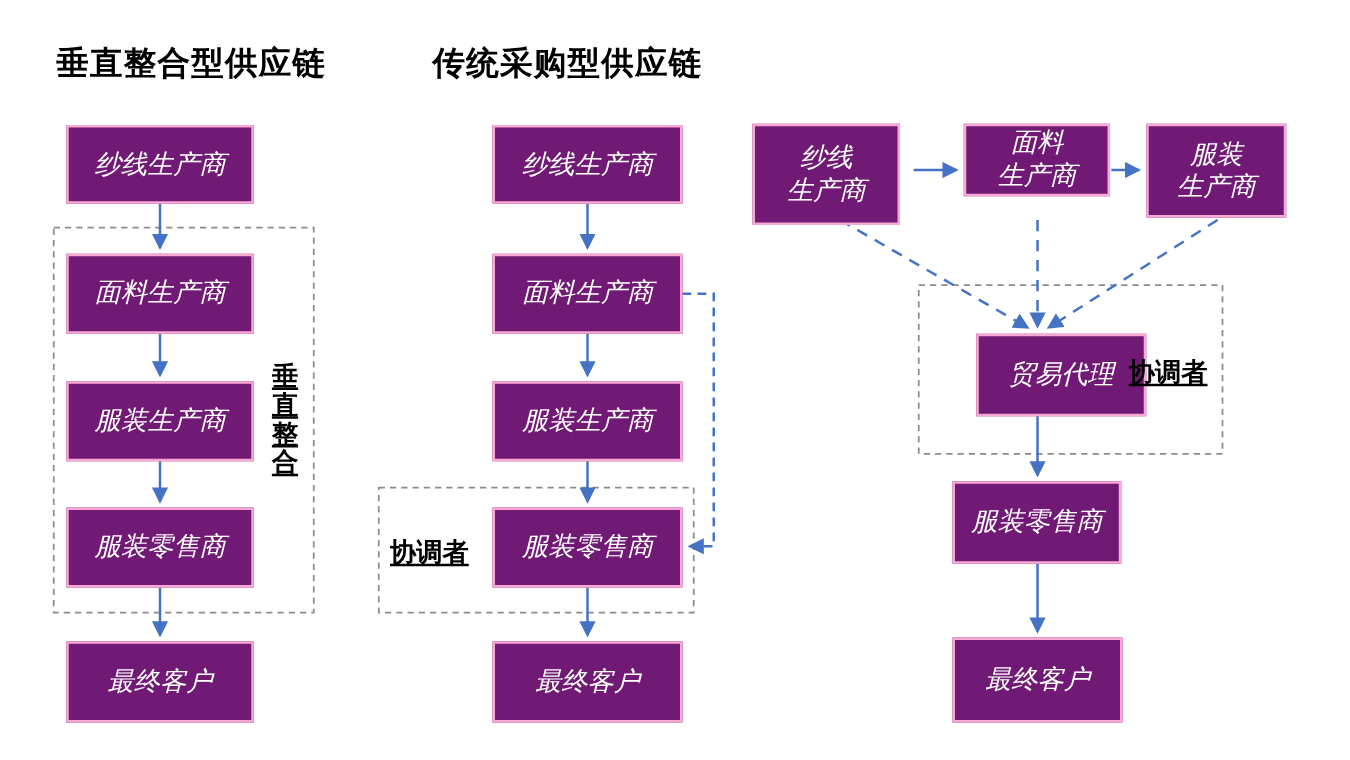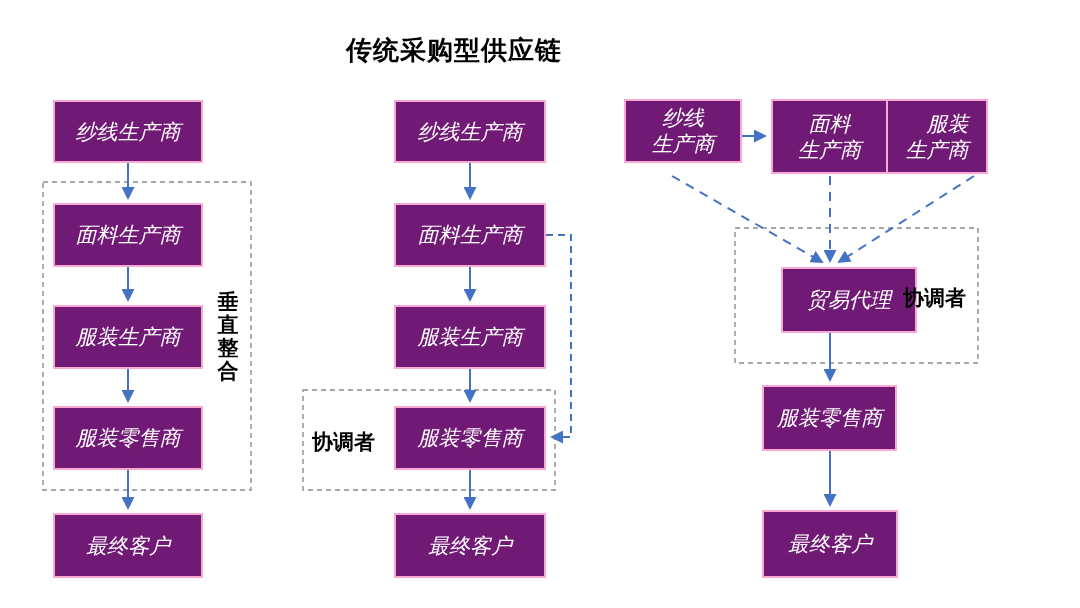--- a/index.html
+++ b/index.html
@@ -32,20 +32,21 @@
     line-height:26px;
     white-space:pre-line;
     font-style:italic;
   }
   .frame-label{
     position:absolute;
     font-size:21px;
     font-weight:bold;
     color:#000000;
     white-space:nowrap;
+    text-decoration:underline;
   }
   .frame-label.vertical{
     width:24px;
     word-break:break-all;
     line-height:23px;
     white-space:normal;
     text-align:center;
   }
   svg.overlay{
     position:absolute;
@@ -85,45 +86,46 @@
     <line x1="889" y1="136" x2="911" y2="136" stroke="#4472c4" stroke-width="2" marker-end="url(#ah)"></line>
 
     <line x1="672" y1="176" x2="822" y2="262" stroke="#4472c4" stroke-width="2" stroke-dasharray="9 7" marker-end="url(#ah)"></line>
     <line x1="830" y1="176" x2="830" y2="261" stroke="#4472c4" stroke-width="2" stroke-dasharray="9 7" marker-end="url(#ah)"></line>
     <line x1="974" y1="176" x2="839" y2="262" stroke="#4472c4" stroke-width="2" stroke-dasharray="9 7" marker-end="url(#ah)"></line>
 
     <line x1="830" y1="333" x2="830" y2="380" stroke="#4472c4" stroke-width="2" marker-end="url(#ah)"></line>
     <line x1="830" y1="451" x2="830" y2="505" stroke="#4472c4" stroke-width="2" marker-end="url(#ah)"></line>
   </svg>
 
+  <div class="title" style="left:45px;top:33px;">垂直整合型供应链</div>
 
   <div class="box" style="left:53px;top:100px;width:150px;height:63px;">纱线生产商</div>
   <div class="box" style="left:53px;top:203px;width:150px;height:64px;">面料生产商</div>
   <div class="box" style="left:53px;top:305px;width:150px;height:64px;">服装生产商</div>
   <div class="box" style="left:53px;top:406px;width:150px;height:64px;">服装零售商</div>
   <div class="box" style="left:53px;top:513px;width:150px;height:65px;">最终客户</div>
 
   <div class="frame-label vertical" style="left:216px;top:290px;">垂直整合</div>
 
   <div class="title" style="left:346px;top:33px;">传统采购型供应链</div>
 
   <div class="box" style="left:394px;top:100px;width:152px;height:63px;">纱线生产商</div>
   <div class="box" style="left:394px;top:203px;width:152px;height:64px;">面料生产商</div>
   <div class="box" style="left:394px;top:305px;width:152px;height:64px;">服装生产商</div>
   <div class="box" style="left:394px;top:406px;width:152px;height:64px;">服装零售商</div>
   <div class="box" style="left:394px;top:513px;width:152px;height:65px;">最终客户</div>
 
   <div class="frame-label" style="left:312px;top:428px;">协调者</div>
 
 
-  <div class="box" style="left:624px;top:99px;width:118px;height:64px;">纱线
+  <div class="box" style="left:602px;top:99px;width:118px;height:81px;">纱线
 生产商</div>
-  <div class="box" style="left:771px;top:99px;width:117px;height:75px;">面料
+  <div class="box" style="left:771px;top:99px;width:117px;height:58px;">面料
 生产商</div>
-  <div class="box" style="left:886px;top:99px;width:102px;height:75px;text-align:right;">服装
+  <div class="box" style="left:917px;top:99px;width:112px;height:75px;">服装
 生产商</div>
 
   <div class="box" style="left:762px;top:267px;width:136px;height:66px;margin-left:19px;">贸易代理</div>
   <div class="frame-label" style="left:903px;top:284px;">协调者</div>
 
   <div class="box" style="left:762px;top:385px;width:135px;height:66px;">服装零售商</div>
   <div class="box" style="left:762px;top:510px;width:136px;height:68px;">最终客户</div>
 
 </div>
 

